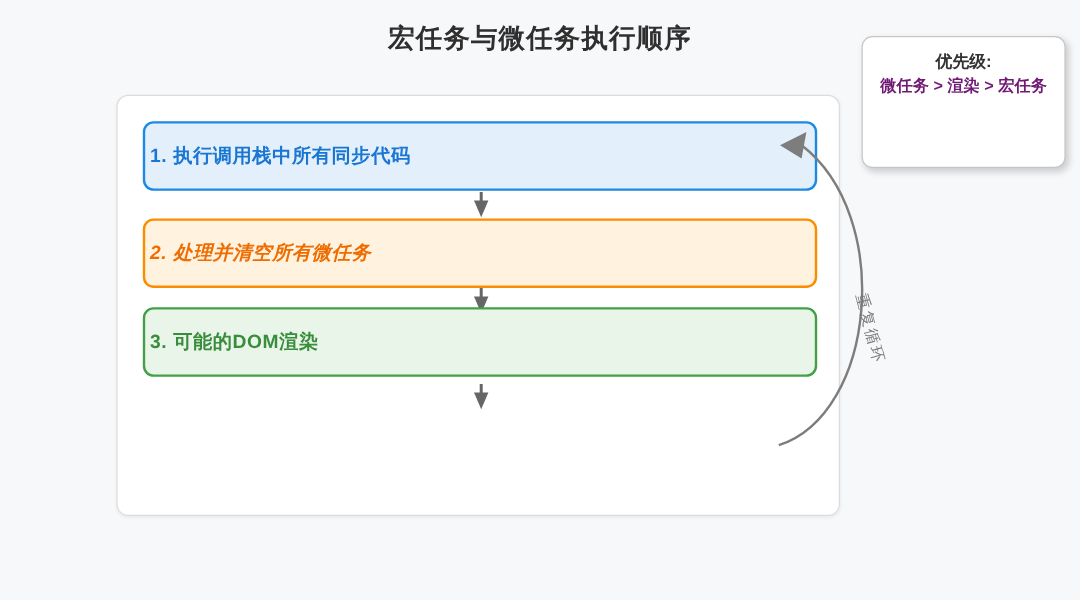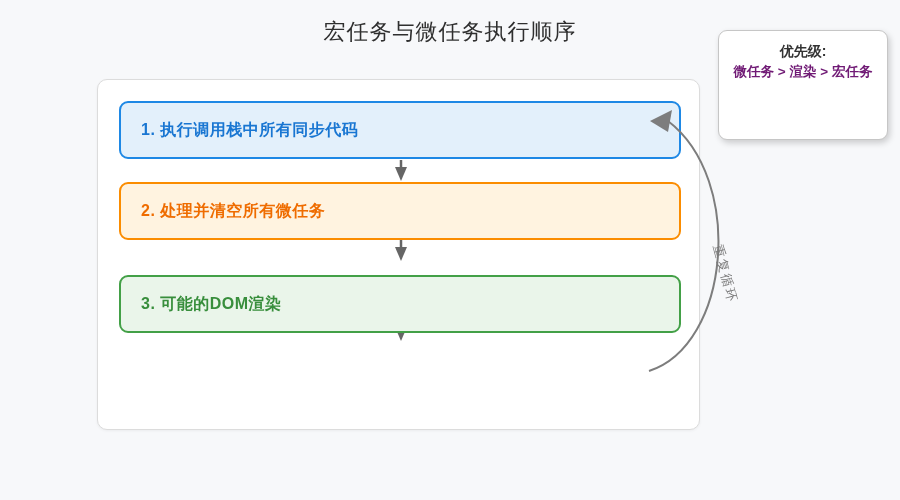--- a/index.html
+++ b/index.html
@@ -15,21 +15,21 @@
     background: #f7f8fa;
     overflow: hidden;
   }
   .page-title {
     position: absolute;
     left: 0;
     top: 17px;
     width: 900px;
     text-align: center;
     font-size: 22px;
-    font-weight: 400;
+    font-weight: 700;
     color: #2f2f2f;
     letter-spacing: 1px;
   }
   
   .priority-card {
     position: absolute;
     left: 718px;
     top: 30px;
     width: 170px;
     height: 110px;
@@ -72,21 +72,21 @@
     height: 58px;
     box-sizing: border-box;
     border: 2px solid;
     border-radius: 9px;
     display: flex;
     align-items: center;
   }
   .step-label {
     font-size: 16px;
     font-weight: 700;
-    padding-left: 20px;
+    padding-left: 4px;
     letter-spacing: 0.5px;
   }
   .down-arrow {
     position: absolute;
     left: 295px;
     width: 16px;
     height: 22px;
     color: var(--arrow-color, #666);
   }
   
@@ -132,23 +132,23 @@
       <polygon points="2,7 14,7 8,21" fill="currentColor"></polygon>
     </svg>
     <svg class="down-arrow" style="top:240px" viewBox="0 0 16 22">
       <line x1="8" y1="0" x2="8" y2="9" stroke="currentColor" stroke-width="2.5"></line>
       <polygon points="2,7 14,7 8,21" fill="currentColor"></polygon>
     </svg>
   <div class="step" style="top: 21px; border-color: rgb(30, 136, 229); background: rgb(227, 240, 251);">
     <span class="step-label" style="color: rgb(25, 118, 210);">1. 执行调用栈中所有同步代码</span>
   </div>
       <div class="step" style="top: 102px; border-color: rgb(251, 140, 0); background: rgb(255, 243, 224);">
-    <span class="step-label" style="color: rgb(239, 108, 0);">2. 处理并清空所有微任务</span>
+    <span class="step-label" style="color: rgb(239, 108, 0); font-style: italic;">2. 处理并清空所有微任务</span>
   </div>
-      <div class="step" style="top: 195px; border-color: rgb(67, 160, 71); background: rgb(234, 245, 234);">
+      <div class="step" style="top: 176px; border-color: rgb(67, 160, 71); background: rgb(234, 245, 234);">
     <span class="step-label" style="color: rgb(56, 142, 60);">3. 可能的DOM渲染</span>
   </div>
     </div>
 
   <svg class="loop-arrow" viewBox="0 0 180 310">
     <path d="M 49 276 C 130 250, 145 85, 68 26" fill="none" stroke="var(--loop-color, #7d7d7d)" stroke-width="2"></path>
     <polygon points="50,26 72,15 68,37" fill="var(--loop-color, #7d7d7d)"></polygon>
   </svg>
 
   <div class="loop-label">重复循环</div>

